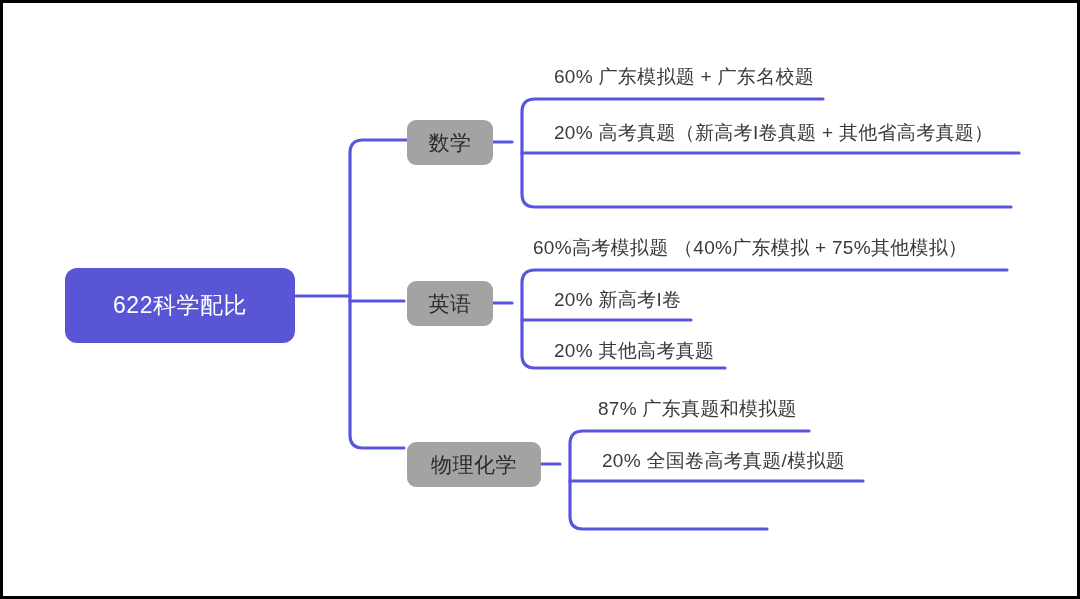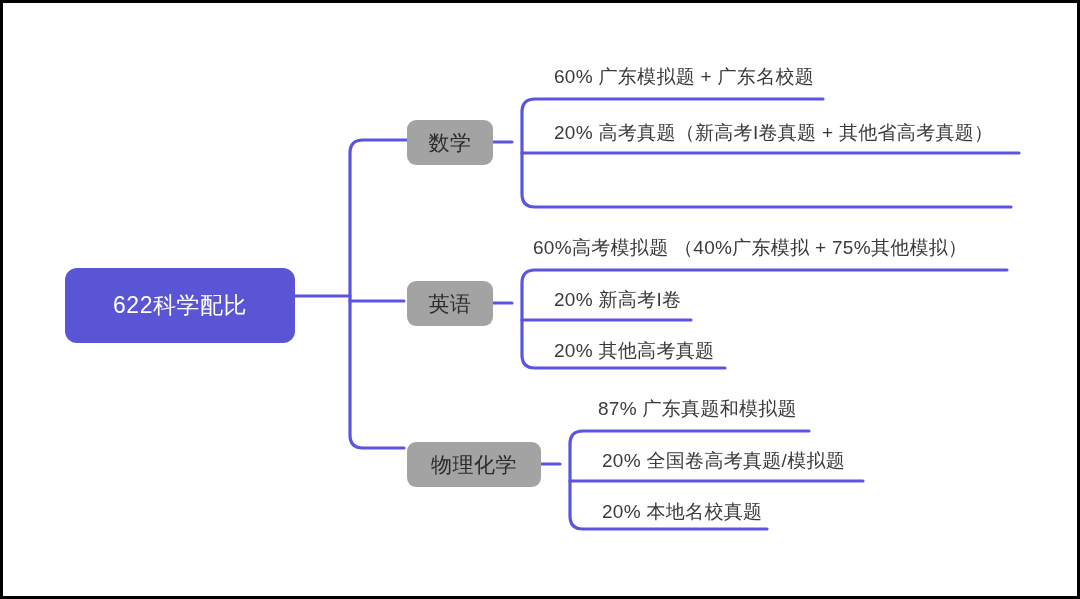--- a/index.html
+++ b/index.html
@@ -127,15 +127,14 @@
 
   <div class="leaf" style="left:551px; top:63px;">60% 广东模拟题 + 广东名校题</div>
   <div class="leaf" style="left:551px; top:119px;">20% 高考真题（新高考I卷真题 + 其他省高考真题）</div>
 
   <div class="leaf" style="left:530px; top:234px;">60%高考模拟题 （40%广东模拟 + 75%其他模拟）</div>
   <div class="leaf" style="left:551px; top:286px;">20% 新高考I卷</div>
   <div class="leaf" style="left:551px; top:337px;">20% 其他高考真题</div>
 
   <div class="leaf" style="left:595px; top:395px;">87% 广东真题和模拟题</div>
   <div class="leaf" style="left:599px; top:447px;">20% 全国卷高考真题/模拟题</div>
-  <div class="leaf" style="left:599px; top:498px;">20% 本地名校真题</div>
 
 </div>
 
 </body></html>

